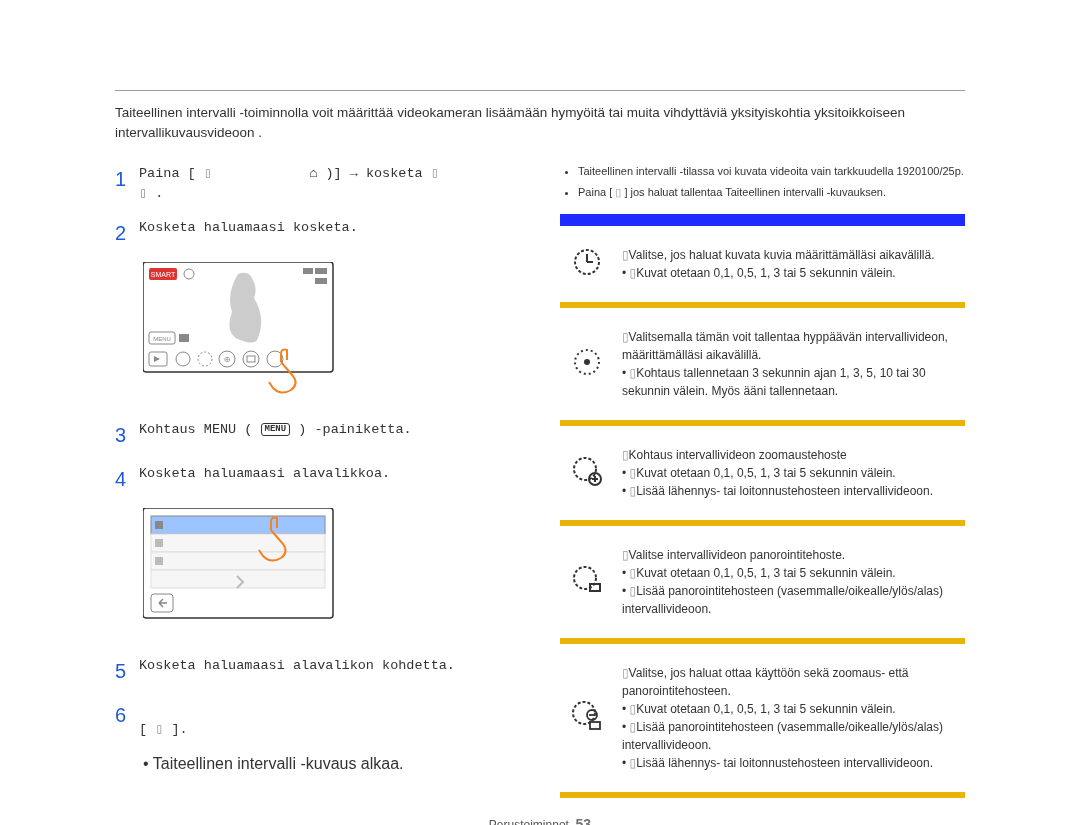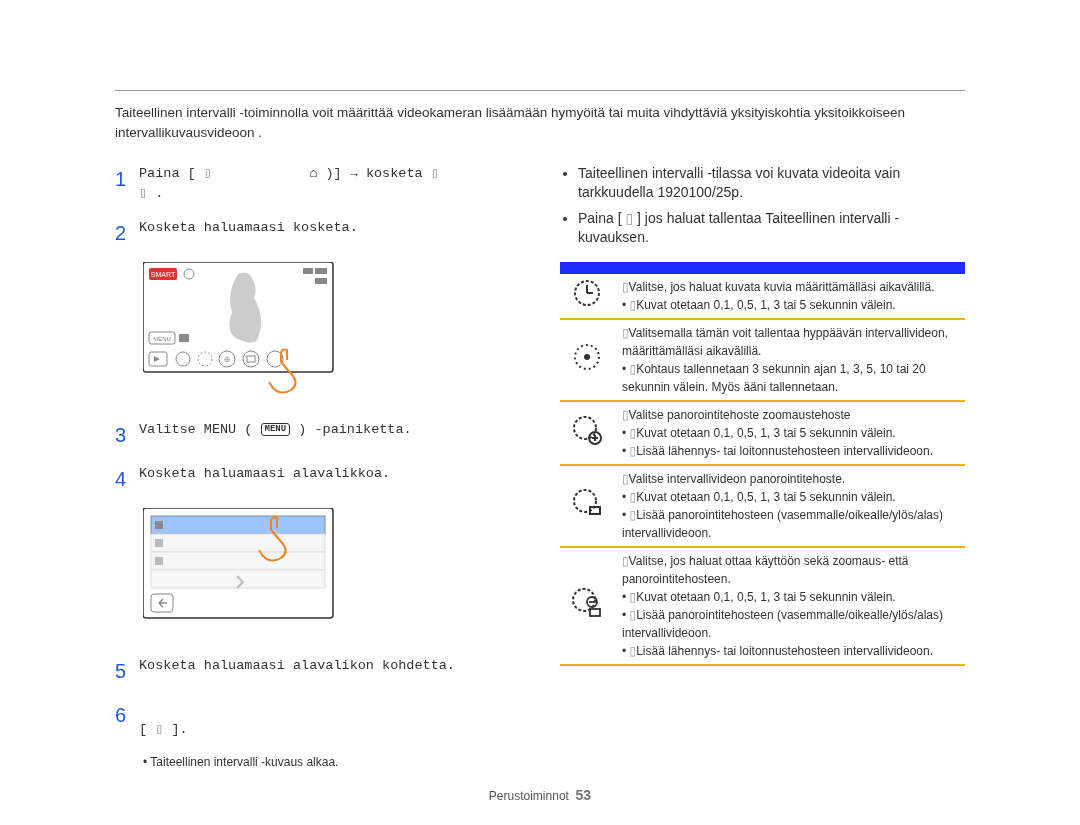--- a/index.html
+++ b/index.html
@@ -42,44 +42,44 @@
     flex-shrink: 0;
   }
   .step .body { flex: 1; font-size: 13.5px; font-family: Liberation Mono, monospace; }
   .grey { color: #999; }
   .diagram {
     margin: 8px 0 18px 28px;
   }
   .diagram svg { display: block; }
   .notebullet {
     margin-left: 28px;
-    font-size: 12px;
+    font-size: 16px;
   }
   .notebullet::before { content: "• "; }
   .rightnotes ul {
     margin: 0 0 14px 0;
     padding-left: 18px;
   }
-  .rightnotes li { margin-bottom: 6px; font-size: 14px; line-height: 1.4; }
+  .rightnotes li { margin-bottom: 6px; font-size: 11px; line-height: 1.4; }
   table.icons {
     width: 100%;
     border-collapse: collapse;
     font-size: 12px;
     margin-top: 6px;
   }
   table.icons th {
     background: #1e2bff;
     color: #fff;
     padding: 6px 8px;
     text-align: left;
     font-weight: normal;
   }
   table.icons td {
-    border-bottom: 2px solid #eab308;
-    padding: 4px 8px;
+    border-bottom: 6px solid #eab308;
+    padding: 20px 8px;
     vertical-align: top;
     line-height: 1.5;
   }
   table.icons td.iconcell {
     width: 54px;
     text-align: center;
     vertical-align: middle;
   }
   .footer {
     text-align: center;
@@ -160,21 +160,21 @@
           <g stroke="#f58220" stroke-width="2" fill="none">
             <path d="M138 100 l12 14 q6 8 -2 14 q-10 6 -18 -2 l-4 -6"></path>
             <path d="M138 100 l0 -8 q0 -6 6 -4 l0 10"></path>
           </g>
         </svg>
       </div>
 
       <div class="step">
         <div class="num">3</div>
         <div class="body">
-          <span>Valitse MENU (</span>
+          <span>Kohtaus MENU (</span>
           <span class="menu-pill">MENU</span>
           <span>) -painiketta.</span>
         </div>
       </div>
 
       <div class="step">
         <div class="num">4</div>
         <div class="body">Kosketa haluamaasi alavalikkoa.</div>
       </div>
 
@@ -255,35 +255,35 @@
 
         <tr>
           <td class="iconcell">
             <svg width="30" height="30">
                   <circle cx="15" cy="15" r="12" fill="none" stroke="#333" stroke-width="2" stroke-dasharray="2 3"></circle>
                   <circle cx="15" cy="15" r="3" fill="#333"></circle>
                 </svg>
           </td>
           <td>
             <span class="grey">▯</span><span>Valitsemalla tämän voit tallentaa hyppäävän intervallivideon, määrittämälläsi aikavälillä.</span><br>
-            • <span class="grey">▯</span><span>Kohtaus tallennetaan 3 sekunnin ajan 1, 3, 5, 10 tai 20 sekunnin välein. Myös ääni tallennetaan.</span>
+            • <span class="grey">▯</span><span>Kohtaus tallennetaan 3 sekunnin ajan 1, 3, 5, 10 tai 30 sekunnin välein. Myös ääni tallennetaan.</span>
           </td>
         </tr>
 
         <tr>
           <td class="iconcell">
             <svg width="32" height="32">
                   <circle cx="14" cy="14" r="11" fill="none" stroke="#333" stroke-width="2" stroke-dasharray="3 2"></circle>
                   <circle cx="24" cy="24" r="6" fill="none" stroke="#333" stroke-width="2"></circle>
                   <line x1="21" y1="24" x2="27" y2="24" stroke="#333" stroke-width="2"></line>
                   <line x1="24" y1="21" x2="24" y2="27" stroke="#333" stroke-width="2"></line>
                 </svg>
           </td>
           <td>
-            <span class="grey">▯</span><span>Valitse panorointitehoste zoomaustehoste</span><br>
+            <span class="grey">▯</span><span>Kohtaus intervallivideon zoomaustehoste</span><br>
             • <span class="grey">▯</span><span>Kuvat otetaan 0,1, 0,5, 1, 3 tai 5 sekunnin välein.</span><br>
             • <span class="grey">▯</span><span>Lisää lähennys- tai loitonnustehosteen intervallivideoon.</span>
           </td>
         </tr>
 
         <tr>
           <td class="iconcell">
             <svg width="32" height="32">
                   <circle cx="14" cy="14" r="11" fill="none" stroke="#333" stroke-width="2" stroke-dasharray="3 2"></circle>
                   <rect x="19" y="20" width="10" height="7" fill="none" stroke="#333" stroke-width="2"></rect>

